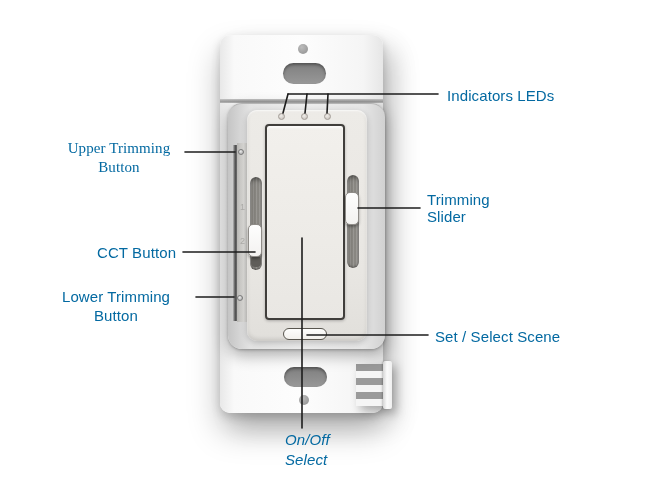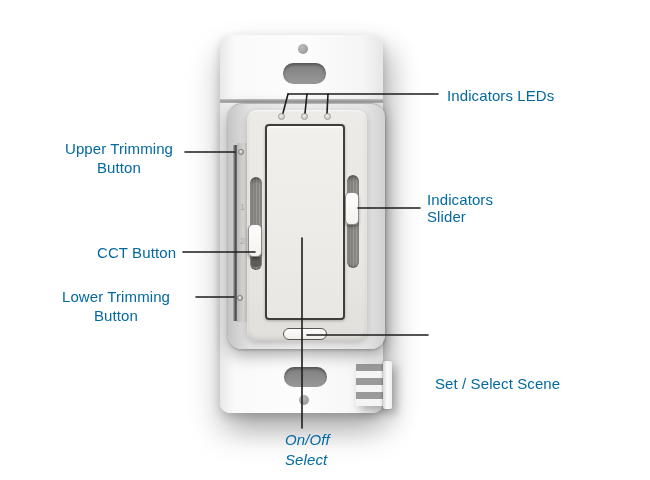--- a/index.html
+++ b/index.html
@@ -80,26 +80,26 @@
   .handle { position:absolute; width:14px; height:33px; border-radius:5px;
     border:1px solid #8f8c88; box-sizing:border-box;
     background:linear-gradient(180deg,#fefefe,#f3f2f0);
     box-shadow:0 2px 3px rgba(0,0,0,.35); }
   .handle.cct       { left:1px;  top:114px; }
   .handle.intensity { left:98px; top:82px;  }
   
   .leads { position:absolute; left:0; top:0; pointer-events:none; }
   .lbl { position:absolute; font-size:15px; line-height:19px; color:#0369a1;
     letter-spacing:.1px; white-space:nowrap; }
-  .lbl-upper { left:39px;  top:139px; width:160px; text-align:center; }
+  .lbl-upper { left:39px;  top:139px; width:160px; text-align:center;font-family:Liberation Serif, serif; }
   .lbl-cct   { left:97px;  top:243px; }
   .lbl-lower { left:36px;  top:287px; width:160px; text-align:center; }
   .lbl-leds  { left:447px; top:86px;  }
   .lbl-int   { left:427px; top:191px; line-height:17px; }
-  .lbl-set   { left:435px; top:327px;margin-top:47px; }
+  .lbl-set   { left:435px; top:327px; }
   .lbl-onoff { left:285px; top:430px; line-height:20px;font-style:italic; }
   .lbl span { display:block; }
 </style>
 </head>
 <body>
 
 <div class="stage">
 
   <div class="plate">
     <div class="plate-seam"></div>
@@ -159,21 +159,21 @@
   <div class="lbl lbl-cct">CCT Button</div>
 
   <div class="lbl lbl-lower">
     <span>Lower Trimming</span>
     <span>Button</span>
   </div>
 
   <div class="lbl lbl-leds">Indicators LEDs</div>
 
   <div class="lbl lbl-int">
-    <span>Indicators</span>
+    <span>Trimming</span>
     <span>Slider</span>
   </div>
 
   <div class="lbl lbl-set">Set / Select Scene</div>
 
   <div class="lbl lbl-onoff">
     <span>On/Off</span>
     <span>Select</span>
   </div>
 

